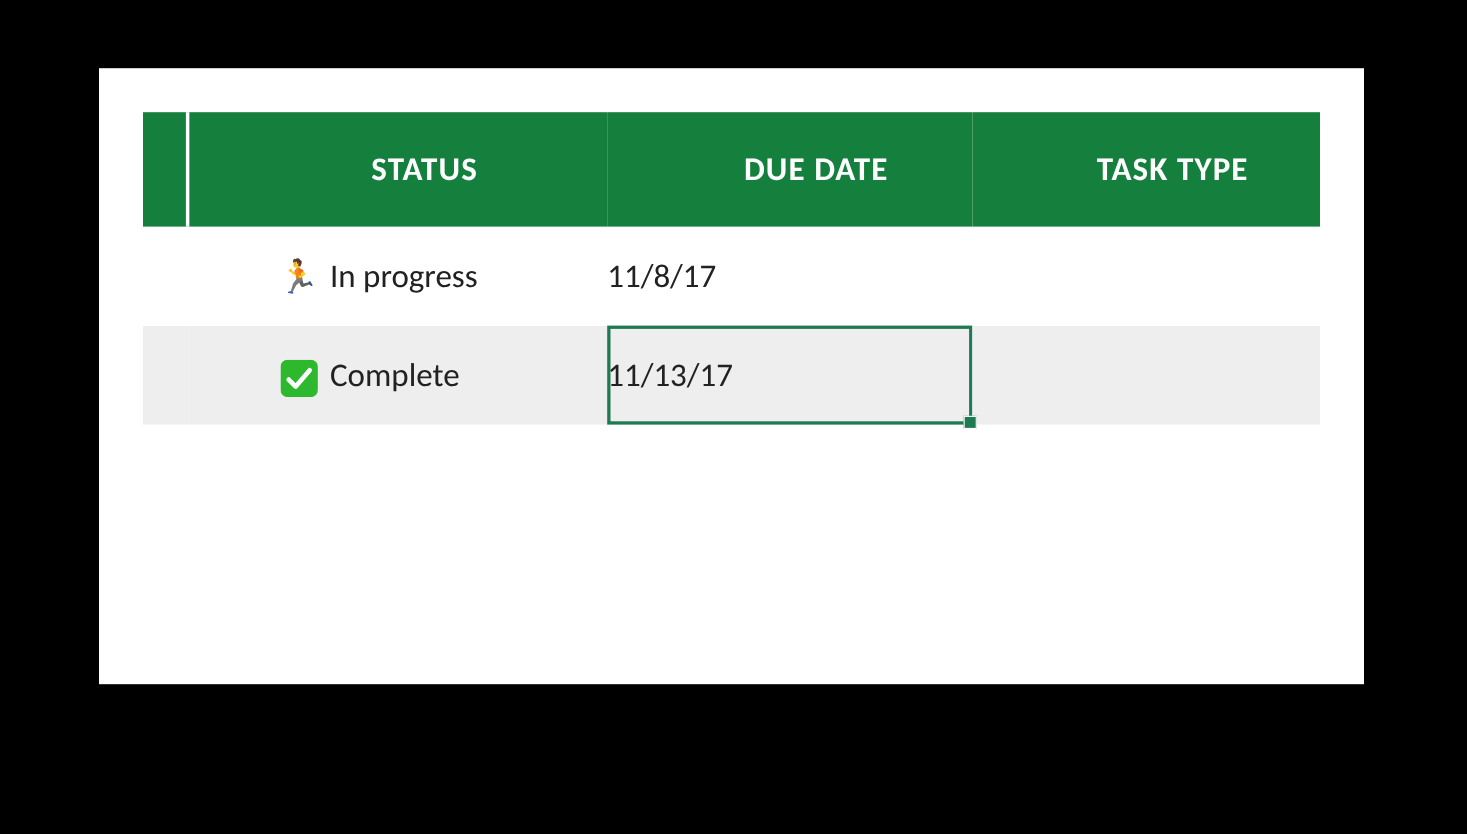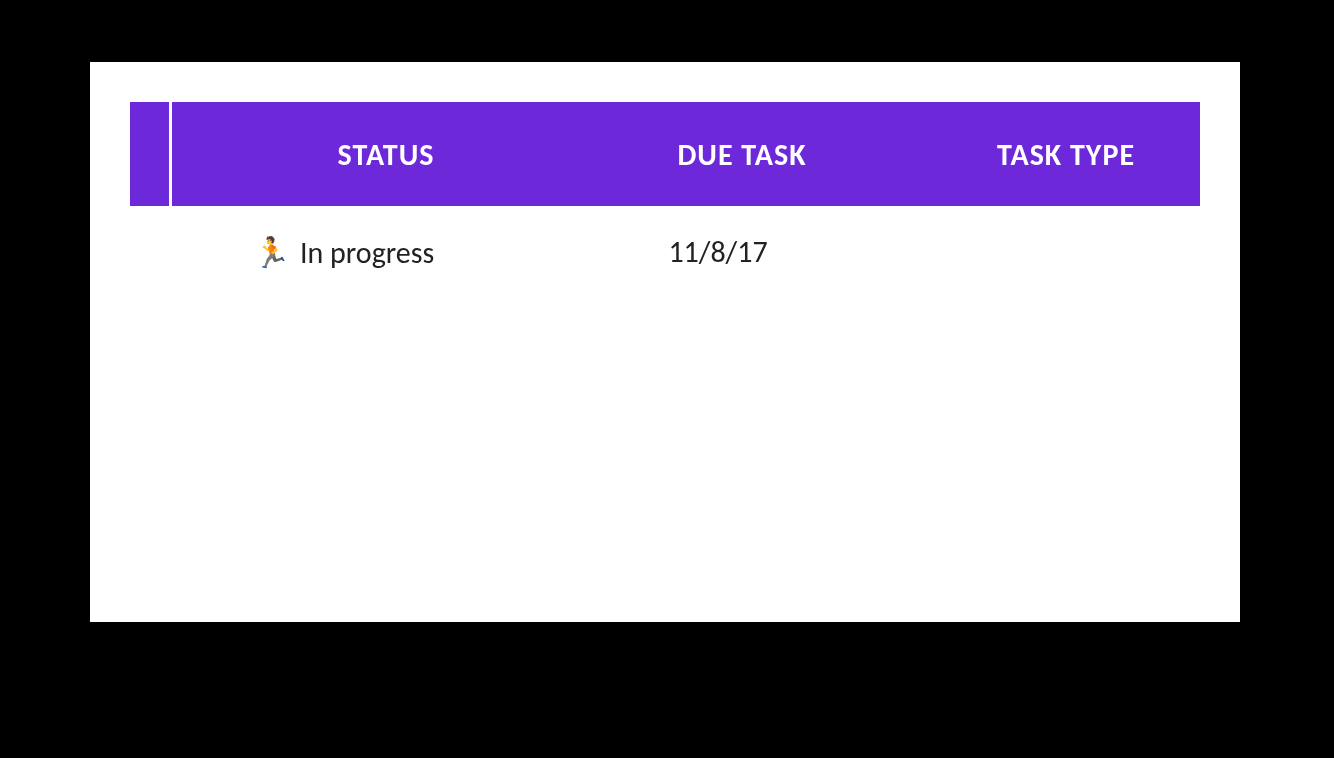--- a/index.html
+++ b/index.html
@@ -23,21 +23,21 @@
     table.sheet {
       width: 100%;
       border-collapse: collapse;
       table-layout: fixed;
     }
     col.c0 { width: 42px; }
     col.c1 { width: 380px; }
     col.c2 { width: 332px; }
     col.c3 { width: 316px; }
     th {
-      background: #6d28d9;
+      background: #15803d;
       color: #fff;
       height: 104px;
       font-size: 30px;
       font-weight: 700;
       letter-spacing: 1px;
       text-align: center;
       vertical-align: middle;
       border: none;
       padding-left: 48px;
     }
@@ -71,21 +71,21 @@
     }
     td.status .ico {
       display: inline-block;
       width: 40px;
       text-align: center;
       vertical-align: middle;
       margin-right: 8px;
       font-size: 30px;
     }
     td.status .lbl { vertical-align: middle; }
-    td.date { text-align: center; }
+    td.date { text-align: left; }
     td.type { }
     
     .selected {
       position: relative;
     }
     .selected::after {
       content: "";
       position: absolute;
       inset: 0;
       border: 3px solid #1e7a53;
@@ -113,28 +113,41 @@
     <colgroup>
       <col class="c0">
         <col class="c1">
         <col class="c2">
         <col class="c3">
     </colgroup>
     <thead>
       <tr>
         <th class="sep"></th>
         <th>STATUS</th>
-        <th>DUE TASK</th>
+        <th>DUE DATE</th>
         <th>TASK TYPE</th>
       </tr>
     </thead>
     <tbody>
       <tr>
         <td class="rowlead"></td>
         <td class="status">
           <span class="ico">🏃</span><span class="lbl">In progress</span>
         </td>
         <td class="date">11/8/17</td>
         <td class="type"></td>
       </tr>
+      <tr>
+        <td class="rowlead"></td>
+        <td class="status">
+          <span class="ico">
+            <svg class="svgicon" viewBox="0 0 32 32">
+                <rect x="0" y="0" width="32" height="32" rx="6" fill="#2EB82E"></rect>
+                <polyline points="7,17 13,23 25,9" fill="none" stroke="#fff" stroke-width="4" stroke-linecap="round" stroke-linejoin="round"></polyline>
+              </svg>
+          </span><span class="lbl">Complete</span>
+        </td>
+        <td class="date selected">11/13/17</td>
+        <td class="type"></td>
+      </tr>
     </tbody>
   </table>
 </div>
 
 </body></html>

